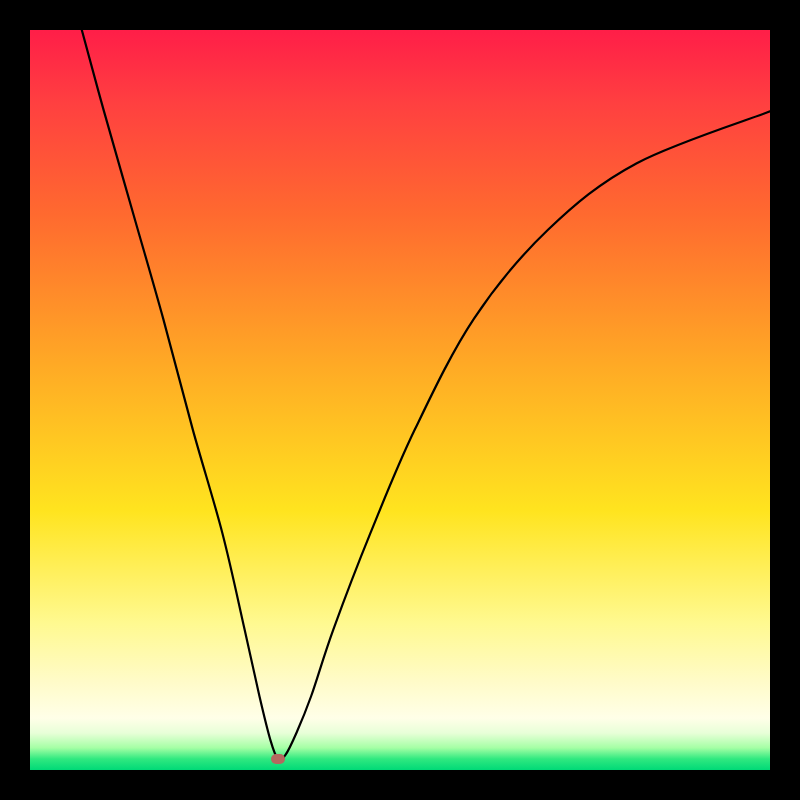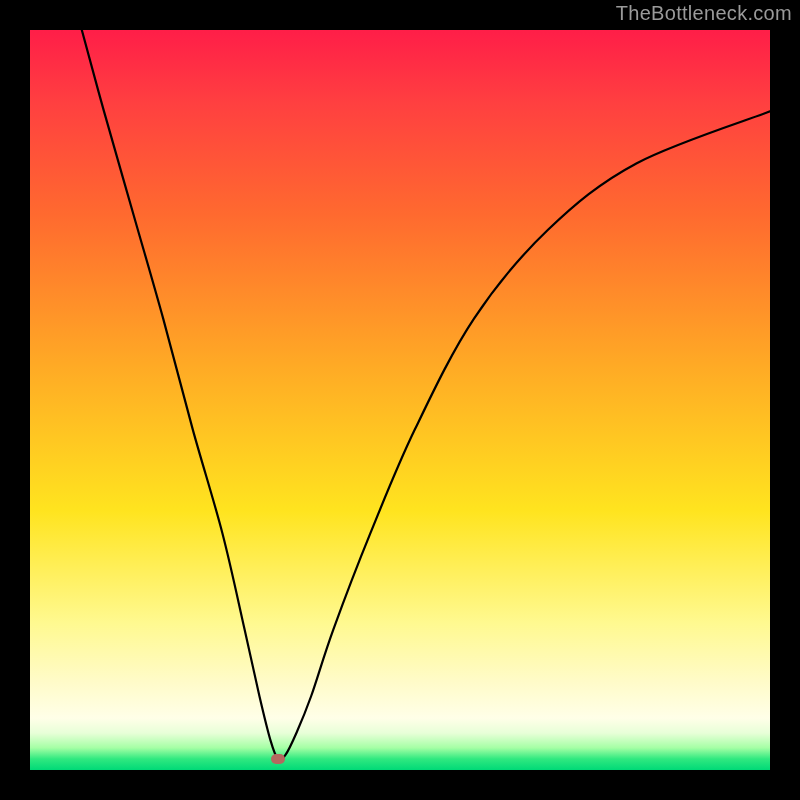--- a/index.html
+++ b/index.html
@@ -60,20 +60,19 @@
     right: 8px;
     color: #9a9a9a;
     font-size: 20px;
     letter-spacing: 0.3px;
   }
 </style>
 </head>
 <body>
 
 <div class="frame">
-  <div class="watermark">TheBottleneck.com</div>
   <div class="plot">
     <svg class="curve" viewBox="0 0 740 740" preserveAspectRatio="none">
       <path id="curve-path" fill="none" stroke="#000" stroke-width="2.2" stroke-linecap="round" d="M 51.800000000000004 0 C 55.5 13.566666666666663, 65.36666666666666 50.56666666666665, 74 81.39999999999998 C 82.63333333333334 112.2333333333333, 93.73333333333335 150.46666666666667, 103.60000000000001 185 C 113.46666666666667 219.53333333333333, 123.33333333333331 252.83333333333337, 133.2 288.6 C 143.06666666666666 324.3666666666667, 152.93333333333334 363.8333333333333, 162.8 399.59999999999997 C 172.66666666666669 435.3666666666666, 183.76666666666668 469.9, 192.4 503.2 C 201.03333333333333 536.5, 208.43333333333334 572.2666666666667, 214.6 599.4 C 220.76666666666665 626.5333333333333, 225.08333333333334 647.5, 229.4 666 C 233.71666666666667 684.5, 237.41666666666666 699.9166666666666, 240.5 710.4 C 243.58333333333334 720.8833333333333, 245.43333333333334 726.4333333333333, 247.9 728.9 C 250.36666666666667 731.3666666666667, 252.21666666666664 729.5166666666667, 255.29999999999998 725.2 C 258.3833333333333 720.8833333333334, 262.0833333333333 712.8666666666667, 266.4 703 C 270.71666666666664 693.1333333333333, 275.0333333333333 683.2666666666667, 281.2 666 C 287.3666666666667 648.7333333333333, 293.5333333333333 626.5333333333333, 303.4 599.4 C 313.26666666666665 572.2666666666667, 326.83333333333337 536.5, 340.40000000000003 503.2 C 353.9666666666667 469.9, 367.53333333333336 435.3666666666666, 384.8 399.59999999999997 C 402.06666666666666 363.8333333333333, 421.8 321.9, 444 288.6 C 466.2 255.30000000000004, 490.8666666666667 225.70000000000007, 518 199.80000000000007 C 545.1333333333333 173.90000000000006, 569.8 152.9333333333334, 606.8 133.20000000000005 C 643.8 113.4666666666667, 717.8 90.03333333333332, 740 81.39999999999998"></path>
     </svg>
     <div class="marker" id="marker" style="left: 240.9px; top: 723.9px;"></div>
   </div>
 </div>
 
 </body></html>

